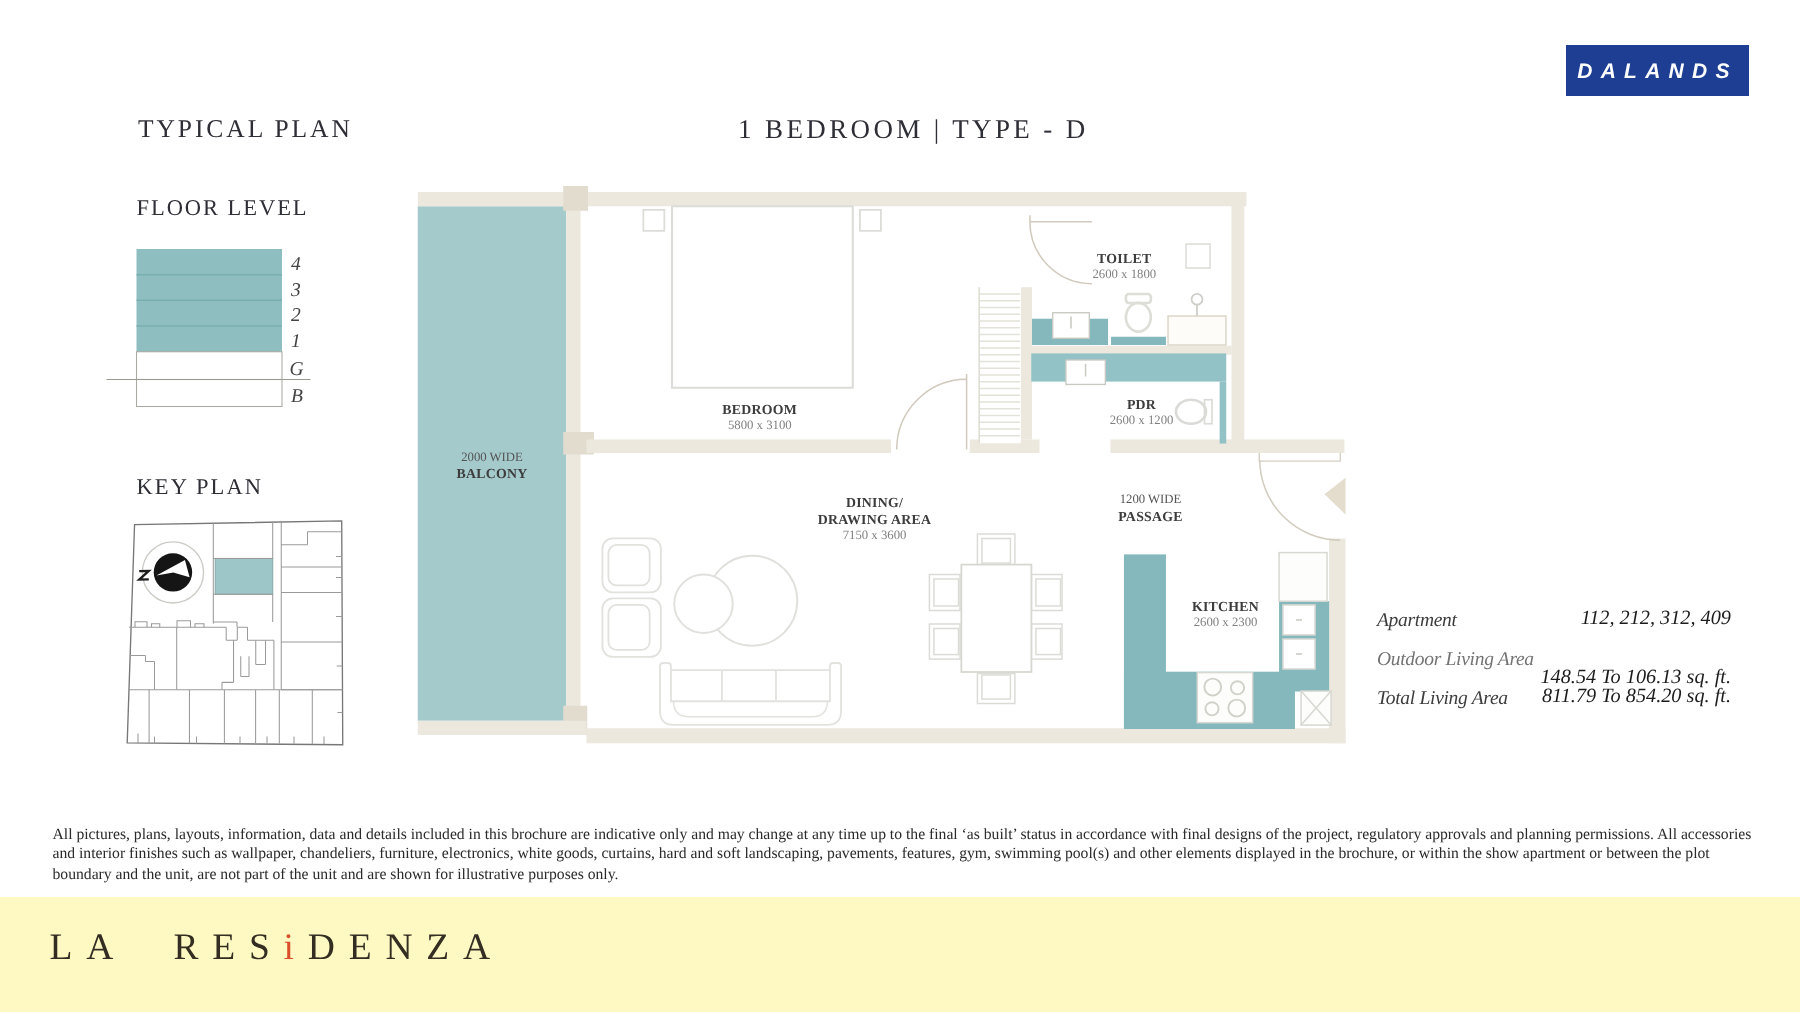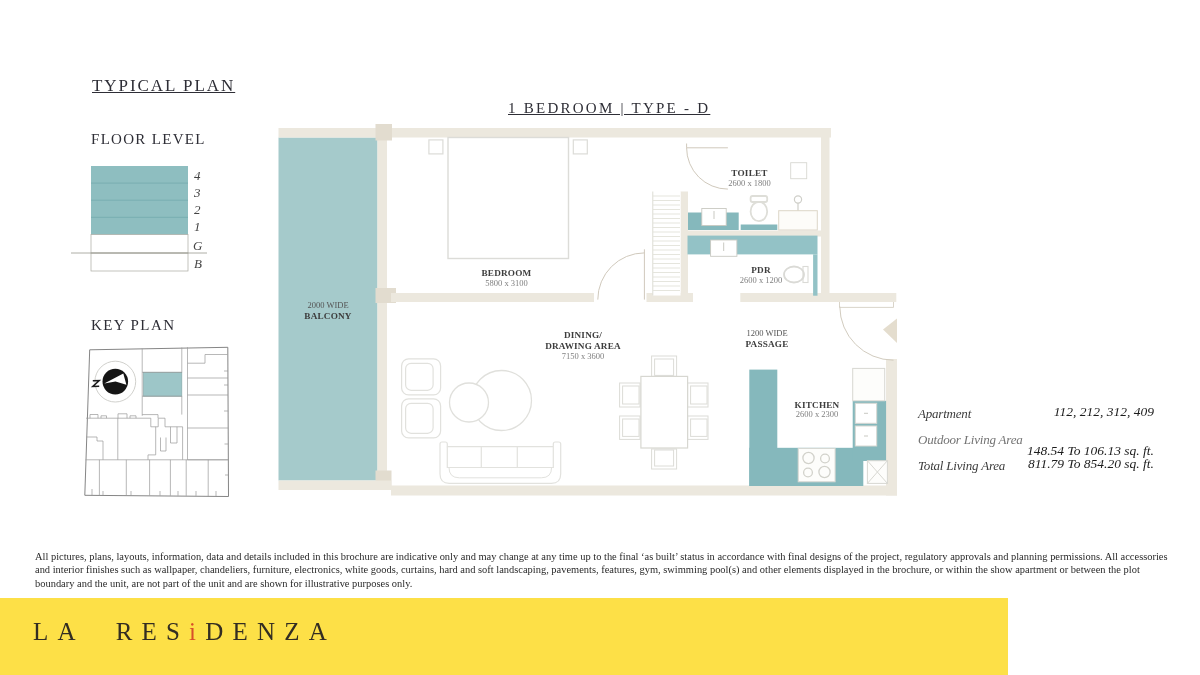--- a/index.html
+++ b/index.html
@@ -1,29 +1,32 @@
 <!DOCTYPE html>
 <html><head>
 <meta charset="utf-8">
 <style>
   html,body{margin:0;padding:0;}
   #page{position:relative;width:1200px;height:675px;background:#ffffff;overflow:hidden;
         font-family:"Liberation Serif", serif;}
   .abs{position:absolute;}
-  .title{color:#2e2e36;font-size:17px;letter-spacing:4px;text-decoration:underline;}
+  .title{color:#2e2e36;font-size:17px;letter-spacing:4px;}
   .subtitle{color:#2e2e36;font-size:15px;letter-spacing:3px;}
 </style>
 </head>
 <body>
 <div id="page">
 
   <div class="abs title" style="left:92px;top:76px;font-size:17px;letter-spacing:1.95px;">TYPICAL PLAN</div>
 
-  <div class="abs title" style="left:508px;top:76px;font-size:15px;letter-spacing:2.25px;margin-top:24px;">1 BEDROOM | TYPE - D</div>
-
+  <div class="abs title" style="left:492px;top:76px;font-size:18px;letter-spacing:2.25px;">1 BEDROOM | TYPE - D</div>
+
+  <div class="abs" style="left:1044px;top:30px;width:122px;height:34px;background:#1d3e92;
+       font-family:'Liberation Sans',sans-serif;font-weight:bold;font-style:italic;color:#fff;
+       font-size:14px;letter-spacing:5.5px;text-align:center;line-height:34px;">DALANDS</div>
 
   <div class="abs subtitle" style="left:91px;top:131px;font-size:15px;letter-spacing:1.3px;">FLOOR LEVEL</div>
 
   <svg class="abs" style="left:60px;top:158px;" width="160" height="122" viewBox="60 158 160 122">
     <g>
       <rect x="91" y="166" width="97" height="68.5" fill="#8ebec0"></rect>
       <line x1="91" y1="183.1" x2="188" y2="183.1" stroke="#79aeb1" stroke-width="1"></line>
       <line x1="91" y1="200.2" x2="188" y2="200.2" stroke="#79aeb1" stroke-width="1"></line>
       <line x1="91" y1="217.3" x2="188" y2="217.3" stroke="#79aeb1" stroke-width="1"></line>
       <rect x="91" y="234.5" width="97" height="18.5" fill="none" stroke="#aaaaa2" stroke-width="0.7"></rect>
@@ -310,17 +313,17 @@
   </svg>
 
   <div class="abs" style="left:918px;top:403.5px;width:236px;font-style:italic;">
     <div style="position:relative;height:26px;"><span style="font-size:13px;letter-spacing:-0.2px;color:#3c3c3c;">Apartment</span><span style="position:absolute;right:0;font-size:13.5px;color:#1c1c1c;">112, 212, 312, 409</span></div>
     <div style="position:relative;height:26px;"><span style="font-size:13px;letter-spacing:-0.2px;color:#737373;margin-top:44px;">Outdoor Living Area</span><span style="position:absolute;right:0;font-size:13.5px;color:#1c1c1c;margin-top:13px;">148.54 To 106.13 sq. ft.</span></div>
     <div style="position:relative;height:26px;font-style:italic;"><span style="font-size:13px;letter-spacing:-0.2px;color:#3c3c3c;">Total Living Area</span><span style="position:absolute;right:0;font-size:13.5px;color:#1c1c1c;">811.79 To 854.20 sq. ft.</span></div>
   </div>
 
   <div class="abs" style="left:35px;top:549.7px;width:1140px;font-size:10.45px;color:#2a2a2a;line-height:13.7px;white-space:nowrap;">All pictures, plans, layouts, information, data and details included in this brochure are indicative only and may change at any time up to the final ‘as built’ status in accordance with final designs of the project, regulatory approvals and planning permissions. All accessories<br>and interior finishes such as wallpaper, chandeliers, furniture, electronics, white goods, curtains, hard and soft landscaping, pavements, features, gym, swimming pool(s) and other elements displayed in the brochure, or within the show apartment or between the plot<br>boundary and the unit, are not part of the unit and are shown for illustrative purposes only.</div>
 
-  <div class="abs" style="left:0;top:598px;width:1008px;height:77px;background:#fde047;">
+  <div class="abs" style="left:0;top:598px;width:1200px;height:77px;background:#fef9c3;">
 
     <div style="position:absolute;left:33px;top:20.9px;line-height:1;font-size:25px;letter-spacing:9.2px;color:#332d22;">LA&nbsp; RES<span style="color:#d84f2a;">i</span>DENZA</div>
   </div>
 </div>
 
 </body></html>

